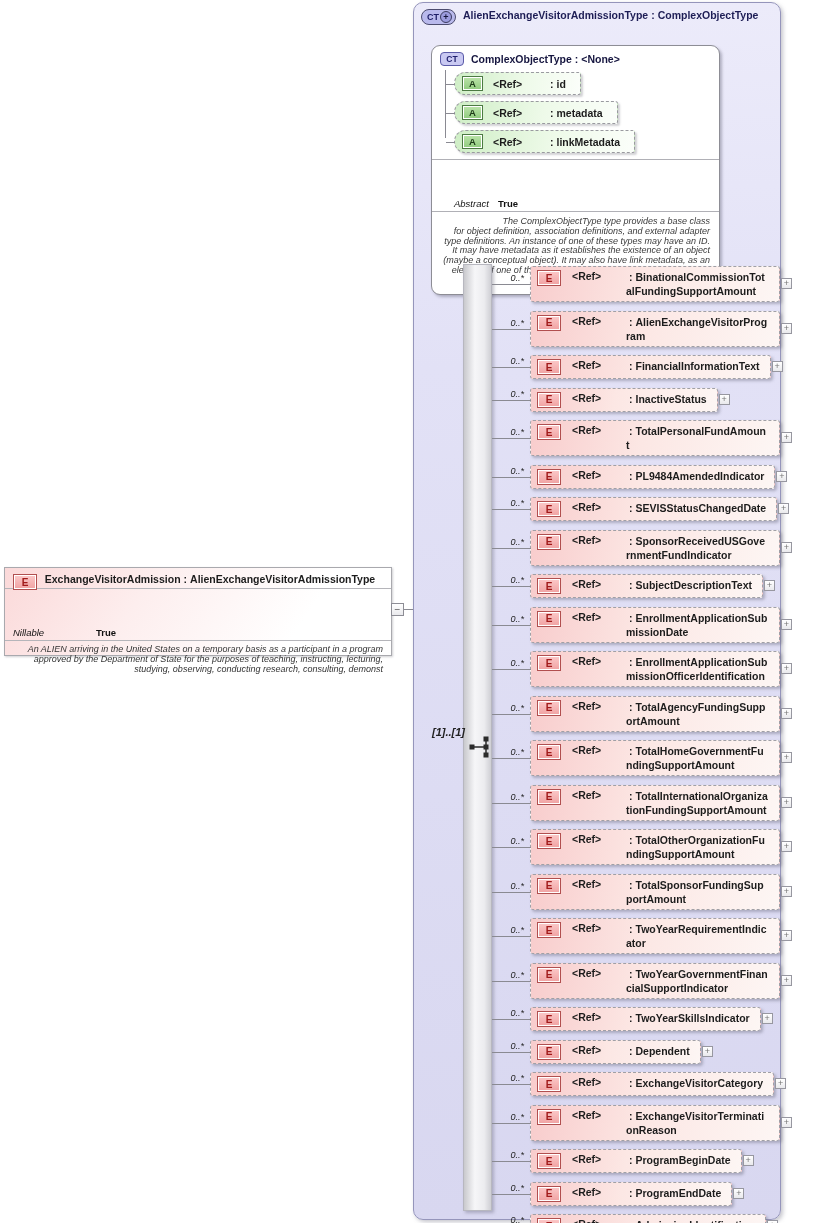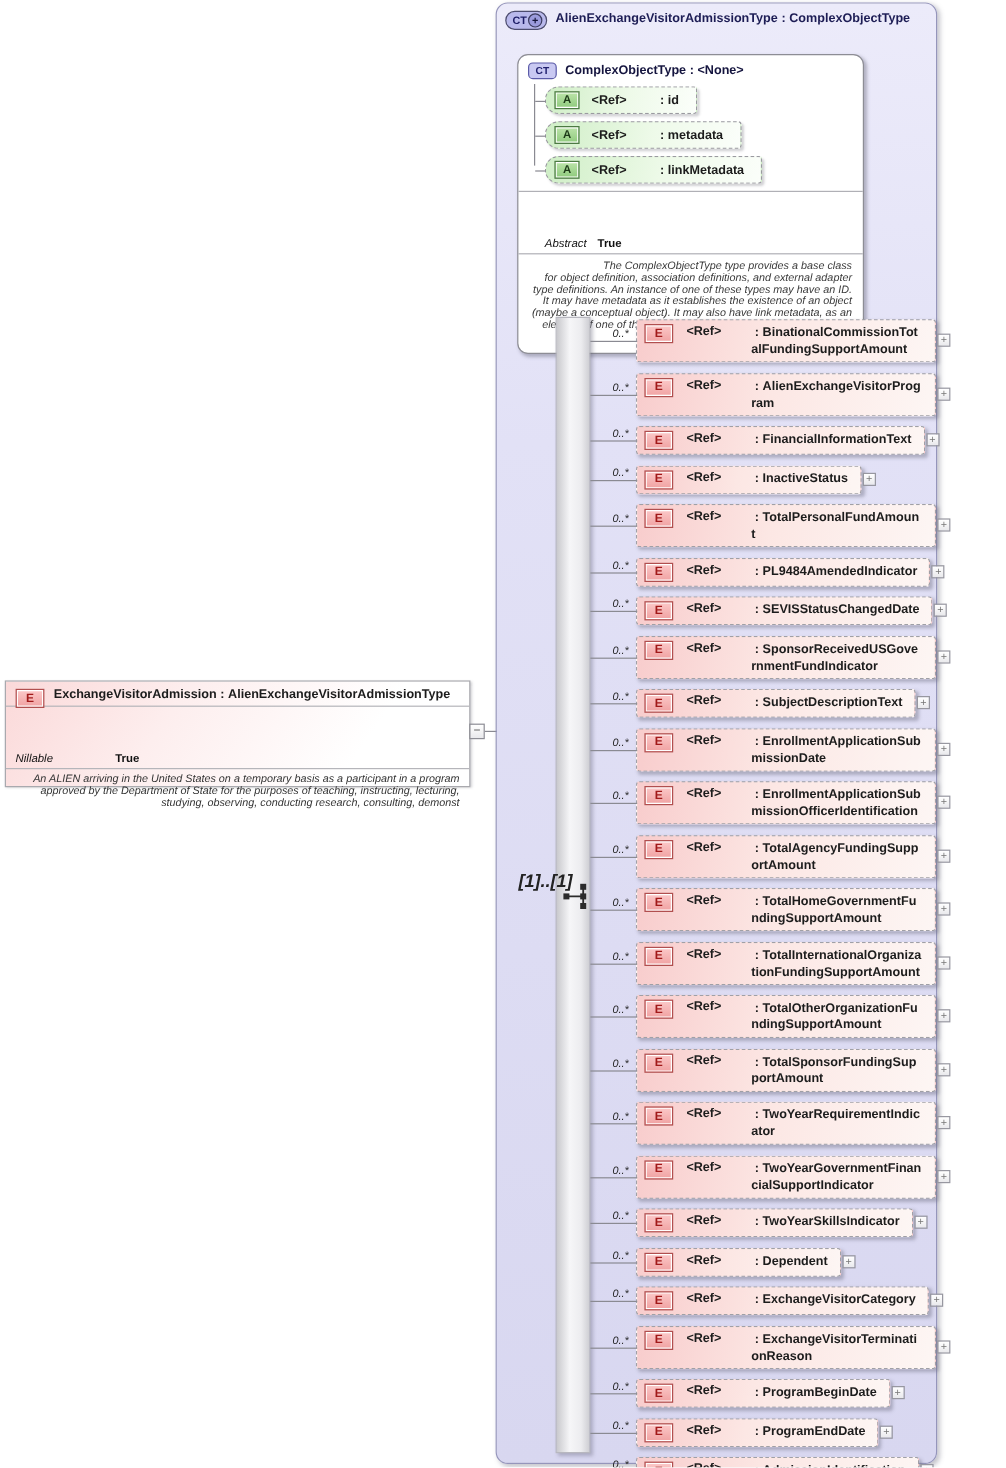--- a/index.html
+++ b/index.html
@@ -62,21 +62,21 @@
   .ct-facet{display:flex;border-top:1px solid #b0b0b6;border-bottom:1px solid #b0b0b6;
             padding:2px 8px;font-size:9.5px;align-items:baseline;}
   .ct-facet .facet-name{width:44px;margin-left:14px;}
   .ct-box .desc{padding:5px 9px 8px 9px;color:#3a3a3a;}
   
   .seq-bar{position:absolute;left:49px;top:261px;width:29px;height:947px;box-sizing:border-box;
            border:1px solid #b7b7bf;
            background:linear-gradient(90deg,#c9c9cd 0%,#f6f6f8 40%,#ececef 75%,#cfcfd4 100%);
            box-shadow:2px 2px 3px rgba(90,90,110,.35);}
   .seq-glyph{position:absolute;left:51px;top:729px;}
-  .seq-occ{position:absolute;left:18px;top:723px;font-size:15px;font-style:italic;font-weight:bold;color:#222;text-align:center;}
+  .seq-occ{position:absolute;left:18px;top:723px;font-size:11px;font-style:italic;font-weight:bold;color:#222;text-align:center;}
   .e-list{position:absolute;left:116px;top:263px;display:flex;flex-direction:column;gap:8.5px;align-items:flex-start;}
   .e-row{position:relative;display:flex;align-items:flex-start;box-sizing:border-box;padding:3px 10px 3px 6px;
          border:1px dashed #a0a0a6;border-radius:3px;max-width:300px;
          background:linear-gradient(100deg,#f8cccc 0%,#fce7e4 45%,#fdf6f4 100%);
          box-shadow:2px 2px 3px rgba(110,110,130,.45);}
   .e-row::before{content:"";position:absolute;left:-39px;top:50%;width:39px;border-top:1px solid #8a8a92;}
   .e-row .icon-e{flex:0 0 auto;margin-top:0;}
   .e-row .ref{margin-left:11px;}
   .ename{max-width:163px;word-break:break-all;}
   .card{position:absolute;right:calc(100% + 7px);bottom:calc(50% + 1px);font-size:9px;font-style:italic;

